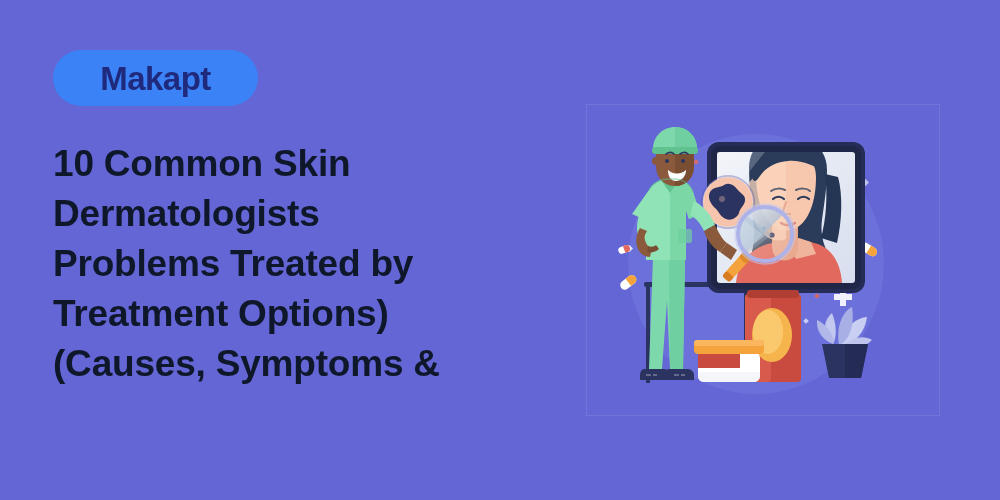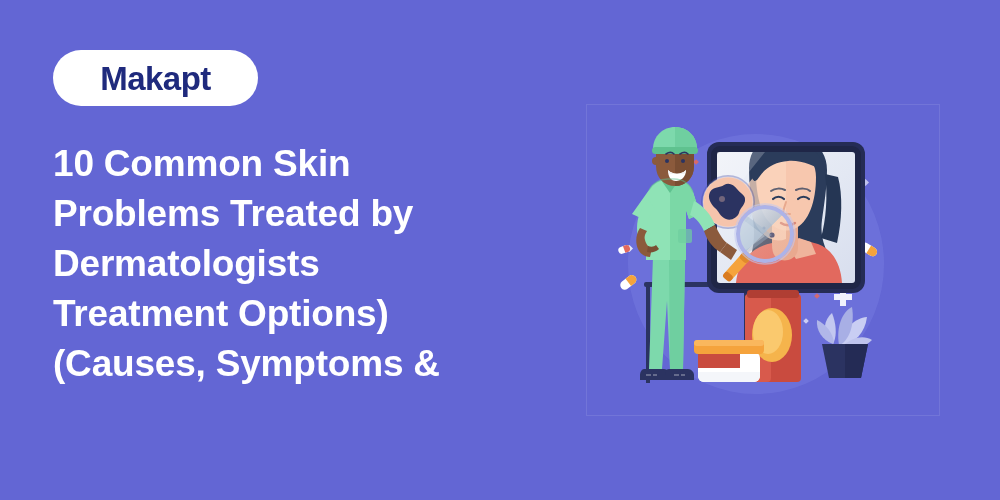--- a/index.html
+++ b/index.html
@@ -27,42 +27,42 @@
     width: 500px;
     height: 500px;
   }
 
   .logo-pill {
     position: absolute;
     left: 0;
     top: 50px;
     width: 205px;
     height: 56px;
-    background: #ffffff;
+    background: #3b82f6;
     border-radius: 28px;
     display: flex;
     align-items: center;
     justify-content: center;
     box-sizing: border-box;
   }
   .logo-text {
     font-family: "Liberation Sans", sans-serif;
     font-size: 33px;
     font-weight: bold;
     color: #1F2A7D;
     letter-spacing: -0.5px;
     line-height: 1;
   }
 
   .headline {
     position: absolute;
     left: 0;
     top: 139px;
     width: 500px;
-    color: #ffffff;
+    color: #0f172a;
     font-family: "Liberation Sans", sans-serif;
     font-size: 37px;
     font-weight: bold;
     line-height: 50px;
     letter-spacing: -0.2px;
   }
   .headline .ln { display: block; white-space: nowrap; }
 
   
   .illus-panel {
@@ -87,22 +87,22 @@
 <div class="banner">
 
   <div class="left-col">
 
     <div class="logo-pill">
       <span class="logo-text">Makapt</span>
     </div>
 
     <div class="headline">
       <span class="ln">10 Common Skin</span>
+      <span class="ln">Dermatologists</span>
       <span class="ln">Problems Treated by</span>
-      <span class="ln">Dermatologists</span>
       <span class="ln">Treatment Options)</span>
       <span class="ln">(Causes, Symptoms &amp;</span>
     </div>
 
   </div>
 
   <div class="illus-panel">
     <div class="illus-frame"></div>
 
     <svg class="illus-svg" width="354" height="312" viewBox="0 0 354 312" xmlns="http://www.w3.org/2000/svg">

